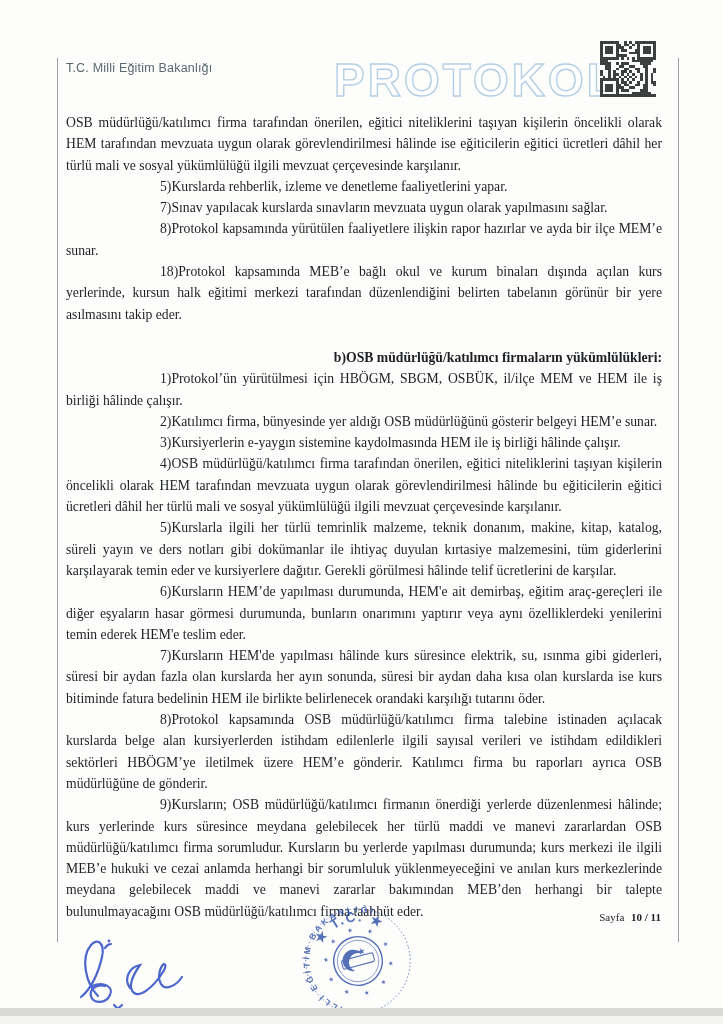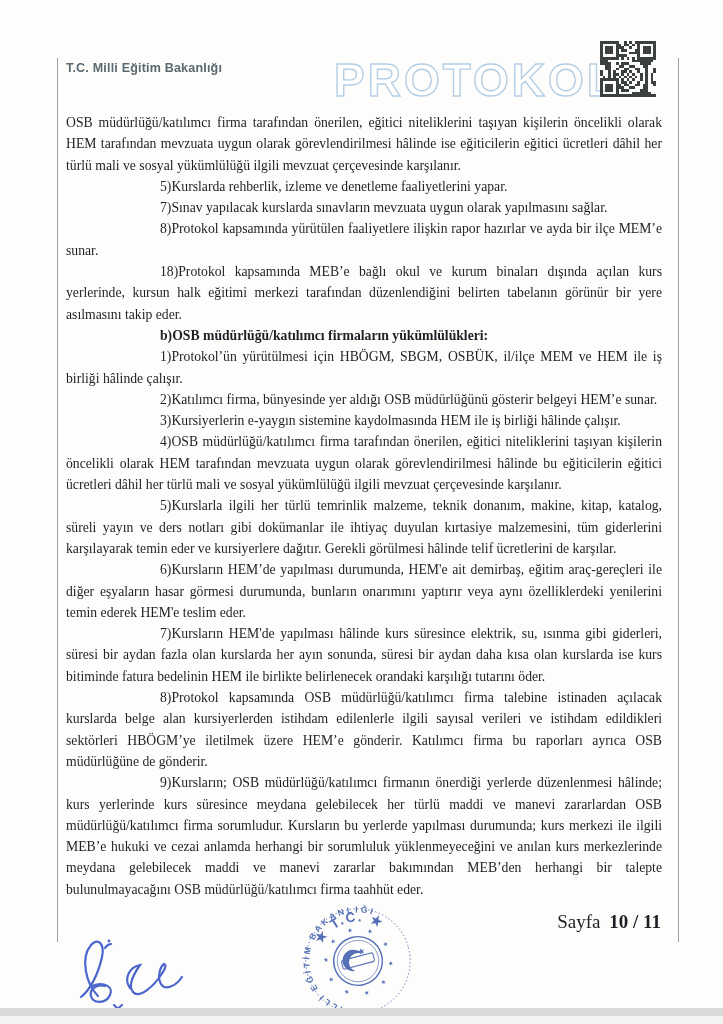--- a/index.html
+++ b/index.html
@@ -7,41 +7,41 @@
     position:relative;width:723px;height:1024px;margin:0 auto;
     background:#fdfdfc;overflow:hidden;
     font-family:"Liberation Serif",serif;color:#1c1f24;
   }
   .border-line{position:absolute;top:58px;width:1px;height:884px;background:#98a2a7;}
   .border-left{left:57px;}
   .border-right{left:678px;}
 
   .letterhead{
     position:absolute;left:66px;top:60px;
-    font-family:"Liberation Sans",sans-serif;font-weight:bold;
+    font-family:"Liberation Sans",sans-serif;font-weight:normal;
     font-size:12.5px;line-height:17px;color:#5a6870;letter-spacing:.2px;
   }
   .watermark{position:absolute;left:332px;top:52px;}
   .watermark text{
     font-family:"Liberation Sans",sans-serif;font-weight:bold;
     letter-spacing:3px;
   }
   .qr{position:absolute;left:600px;top:41px;width:56px;height:56px;}
 
   .doc-body{
     position:absolute;left:66px;top:112px;width:596px;
     font-size:13.7px;line-height:21.3px;text-align:justify;
   }
   .para{margin:0;text-align:justify;}
   .para .num{display:inline-block;min-width:39px;}
   .para.item,.para.heading{text-indent:47px;}
-  .para.heading{font-weight:bold;text-align:left;}
+  .para.heading{font-weight:bold;margin-top:22px;text-align:right;}
 
   .footer{
-    position:absolute;right:62px;top:911px;font-size:19px;
+    position:absolute;right:62px;top:911px;font-size:11px;
   }
   .footer .page-value{font-weight:bold;margin-left:4px;}
 
   .signature{position:absolute;left:68px;top:936px;}
   .stamp{position:absolute;left:288px;top:898px;}
 
   .scan-band{position:absolute;left:0;top:1008px;width:723px;height:8px;background:#d9d9d7;}
   .scan-below{position:absolute;left:0;top:1016px;width:723px;height:8px;background:#f3f3f1;}
 </style>
 </head>

